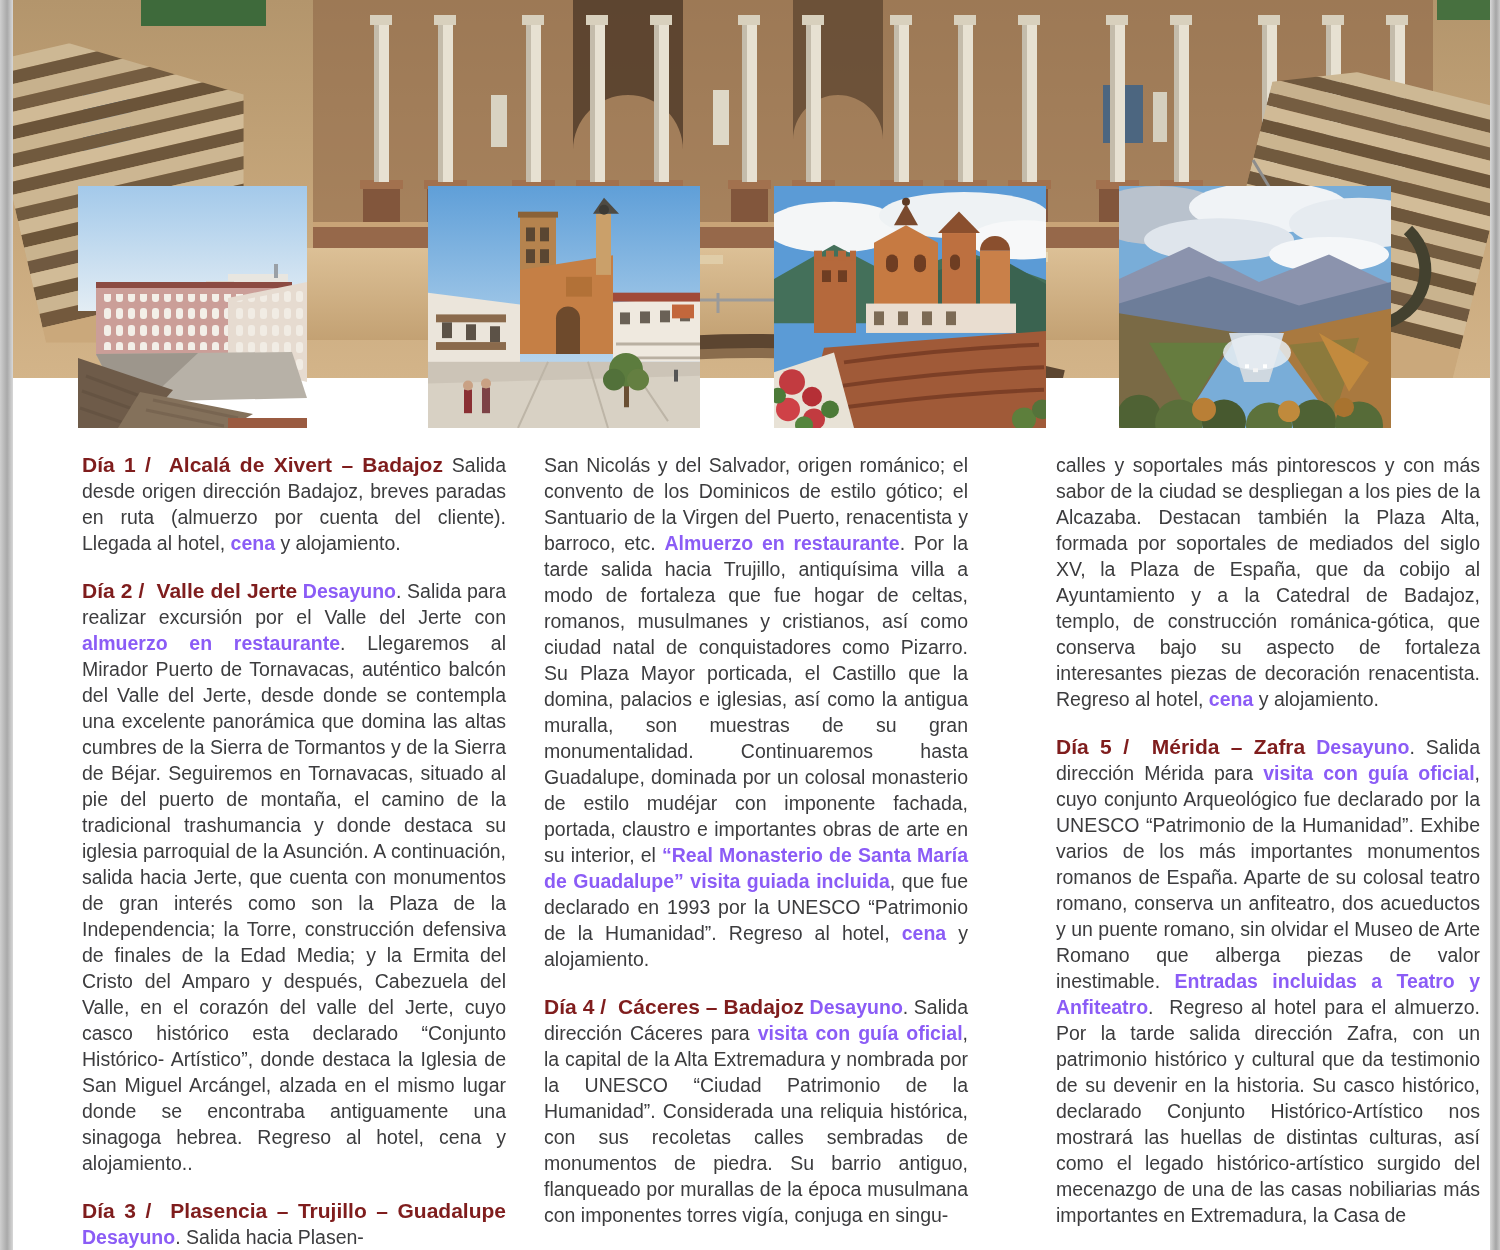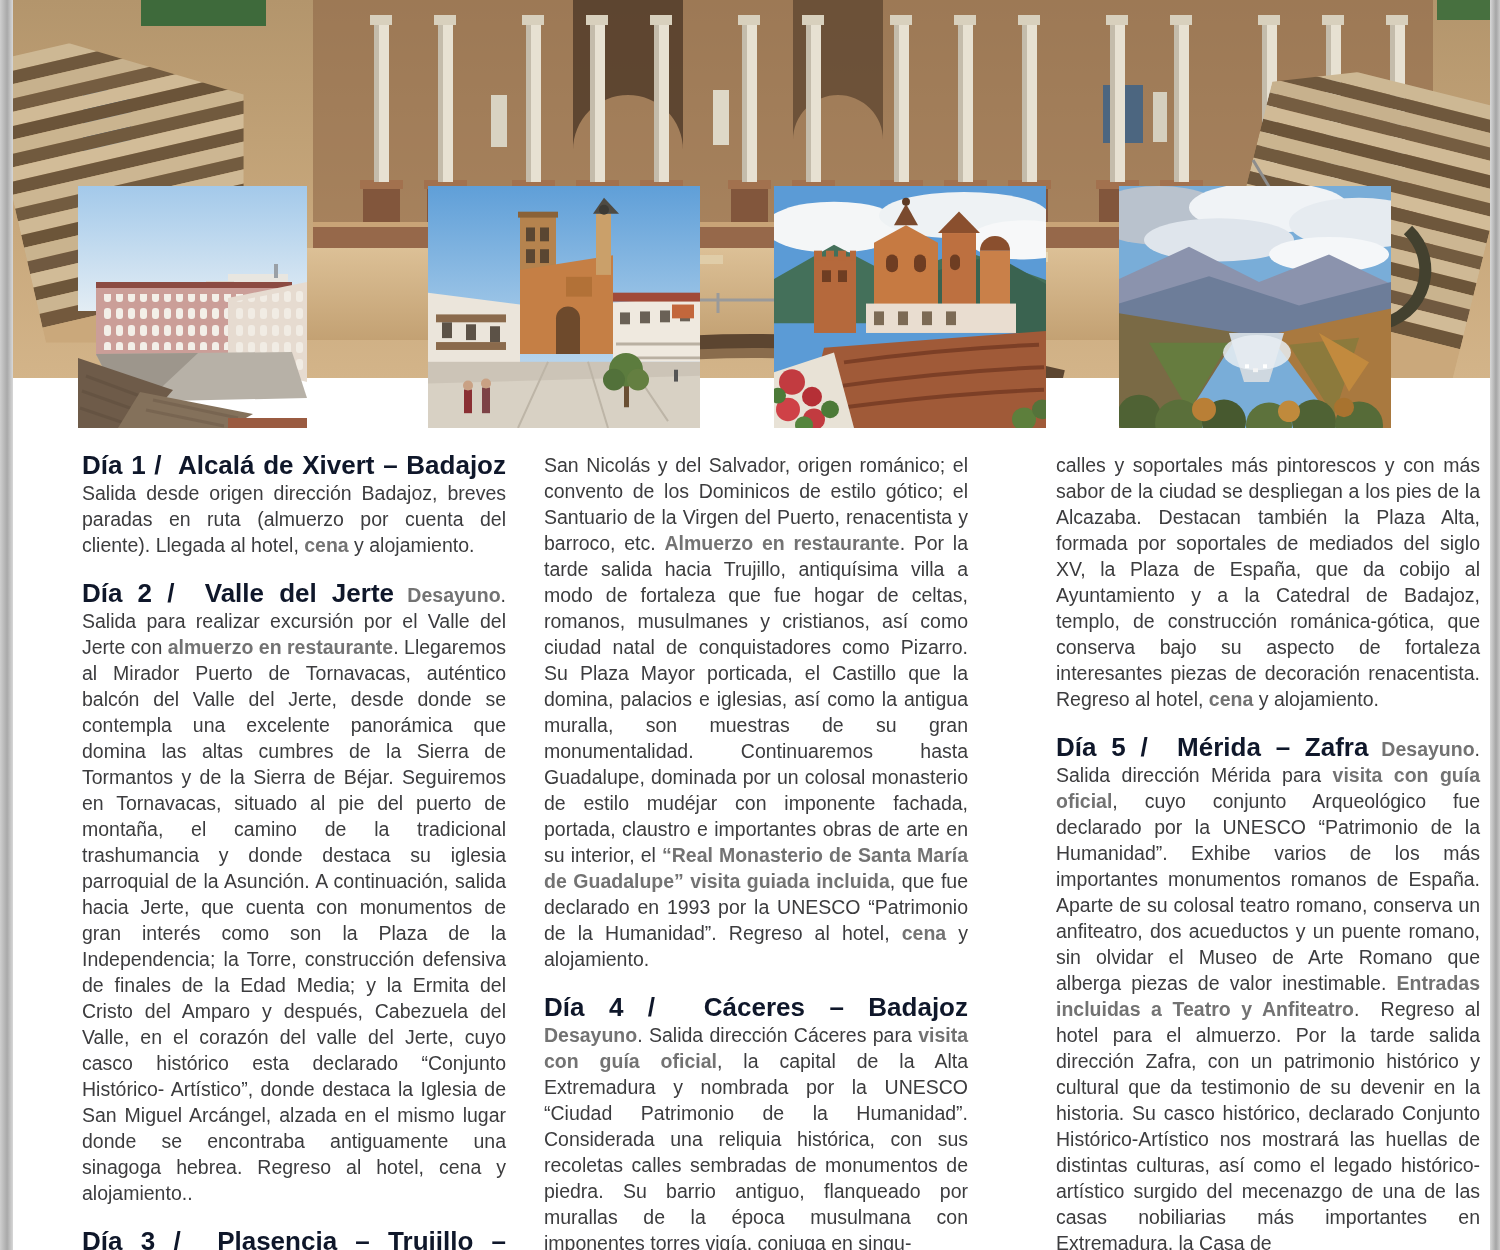--- a/index.html
+++ b/index.html
@@ -18,22 +18,22 @@
   #t1{left:78px;width:229px;}
   #t2{left:428px;width:272px;}
   #t3{left:774px;width:272px;}
   #t4{left:1119px;width:272px;}
   .col{
     position:absolute; top:452px; width:424px; text-align:justify;
     font-size:19.5px; line-height:26px; color:#3c3c3e; letter-spacing:0px;
   }
   #col1{left:82px;} #col2{left:544px;} #col3{left:1056px;}
   .col p.para{margin:0 0 22px 0;}
-  .col span.h{color:#0f172a;font-weight:700;font-size:26px;}
-  .col span.b{font-weight:700;color:#737373;}
+  .col span.h{color:#7f1d1d;font-weight:700;font-size:21px;}
+  .col span.b{font-weight:700;color:#8b5cf6;}
   .col span.p{}
 </style>
 </head>
 <body>
 
 <div class="page">
   <div class="edge-left"></div>
   <div class="edge-right"></div>
 
   <div class="hero">

